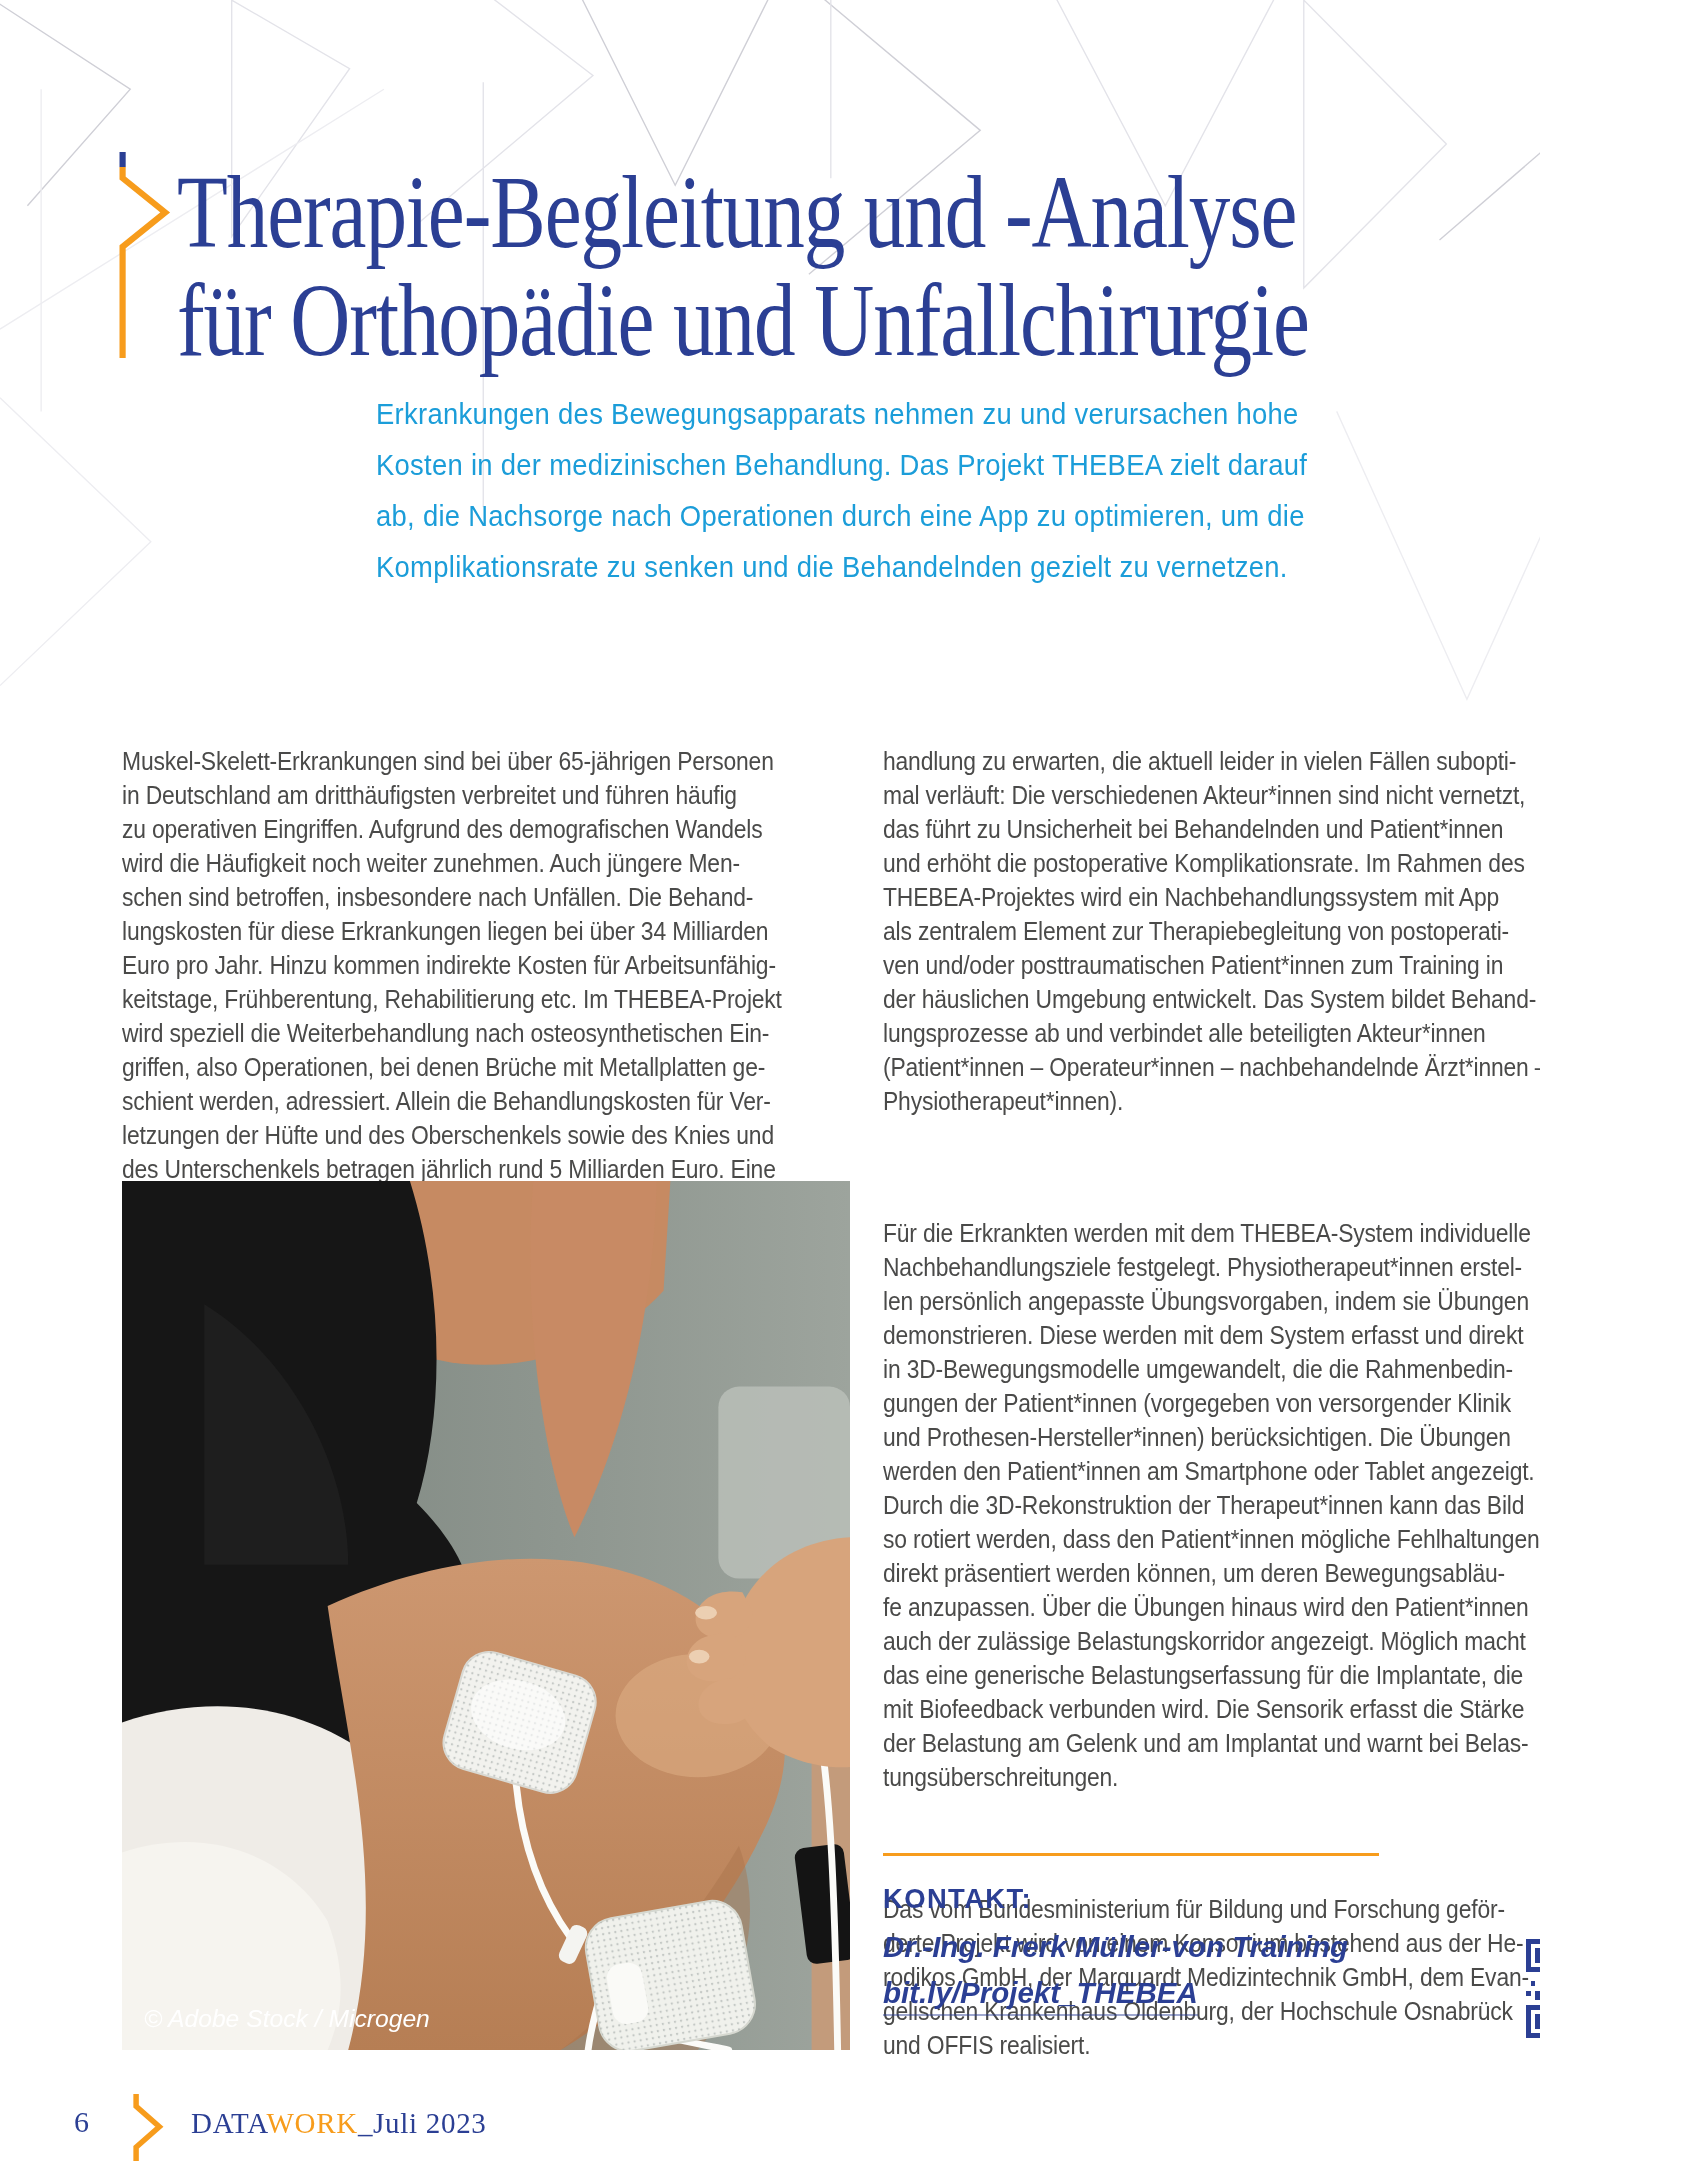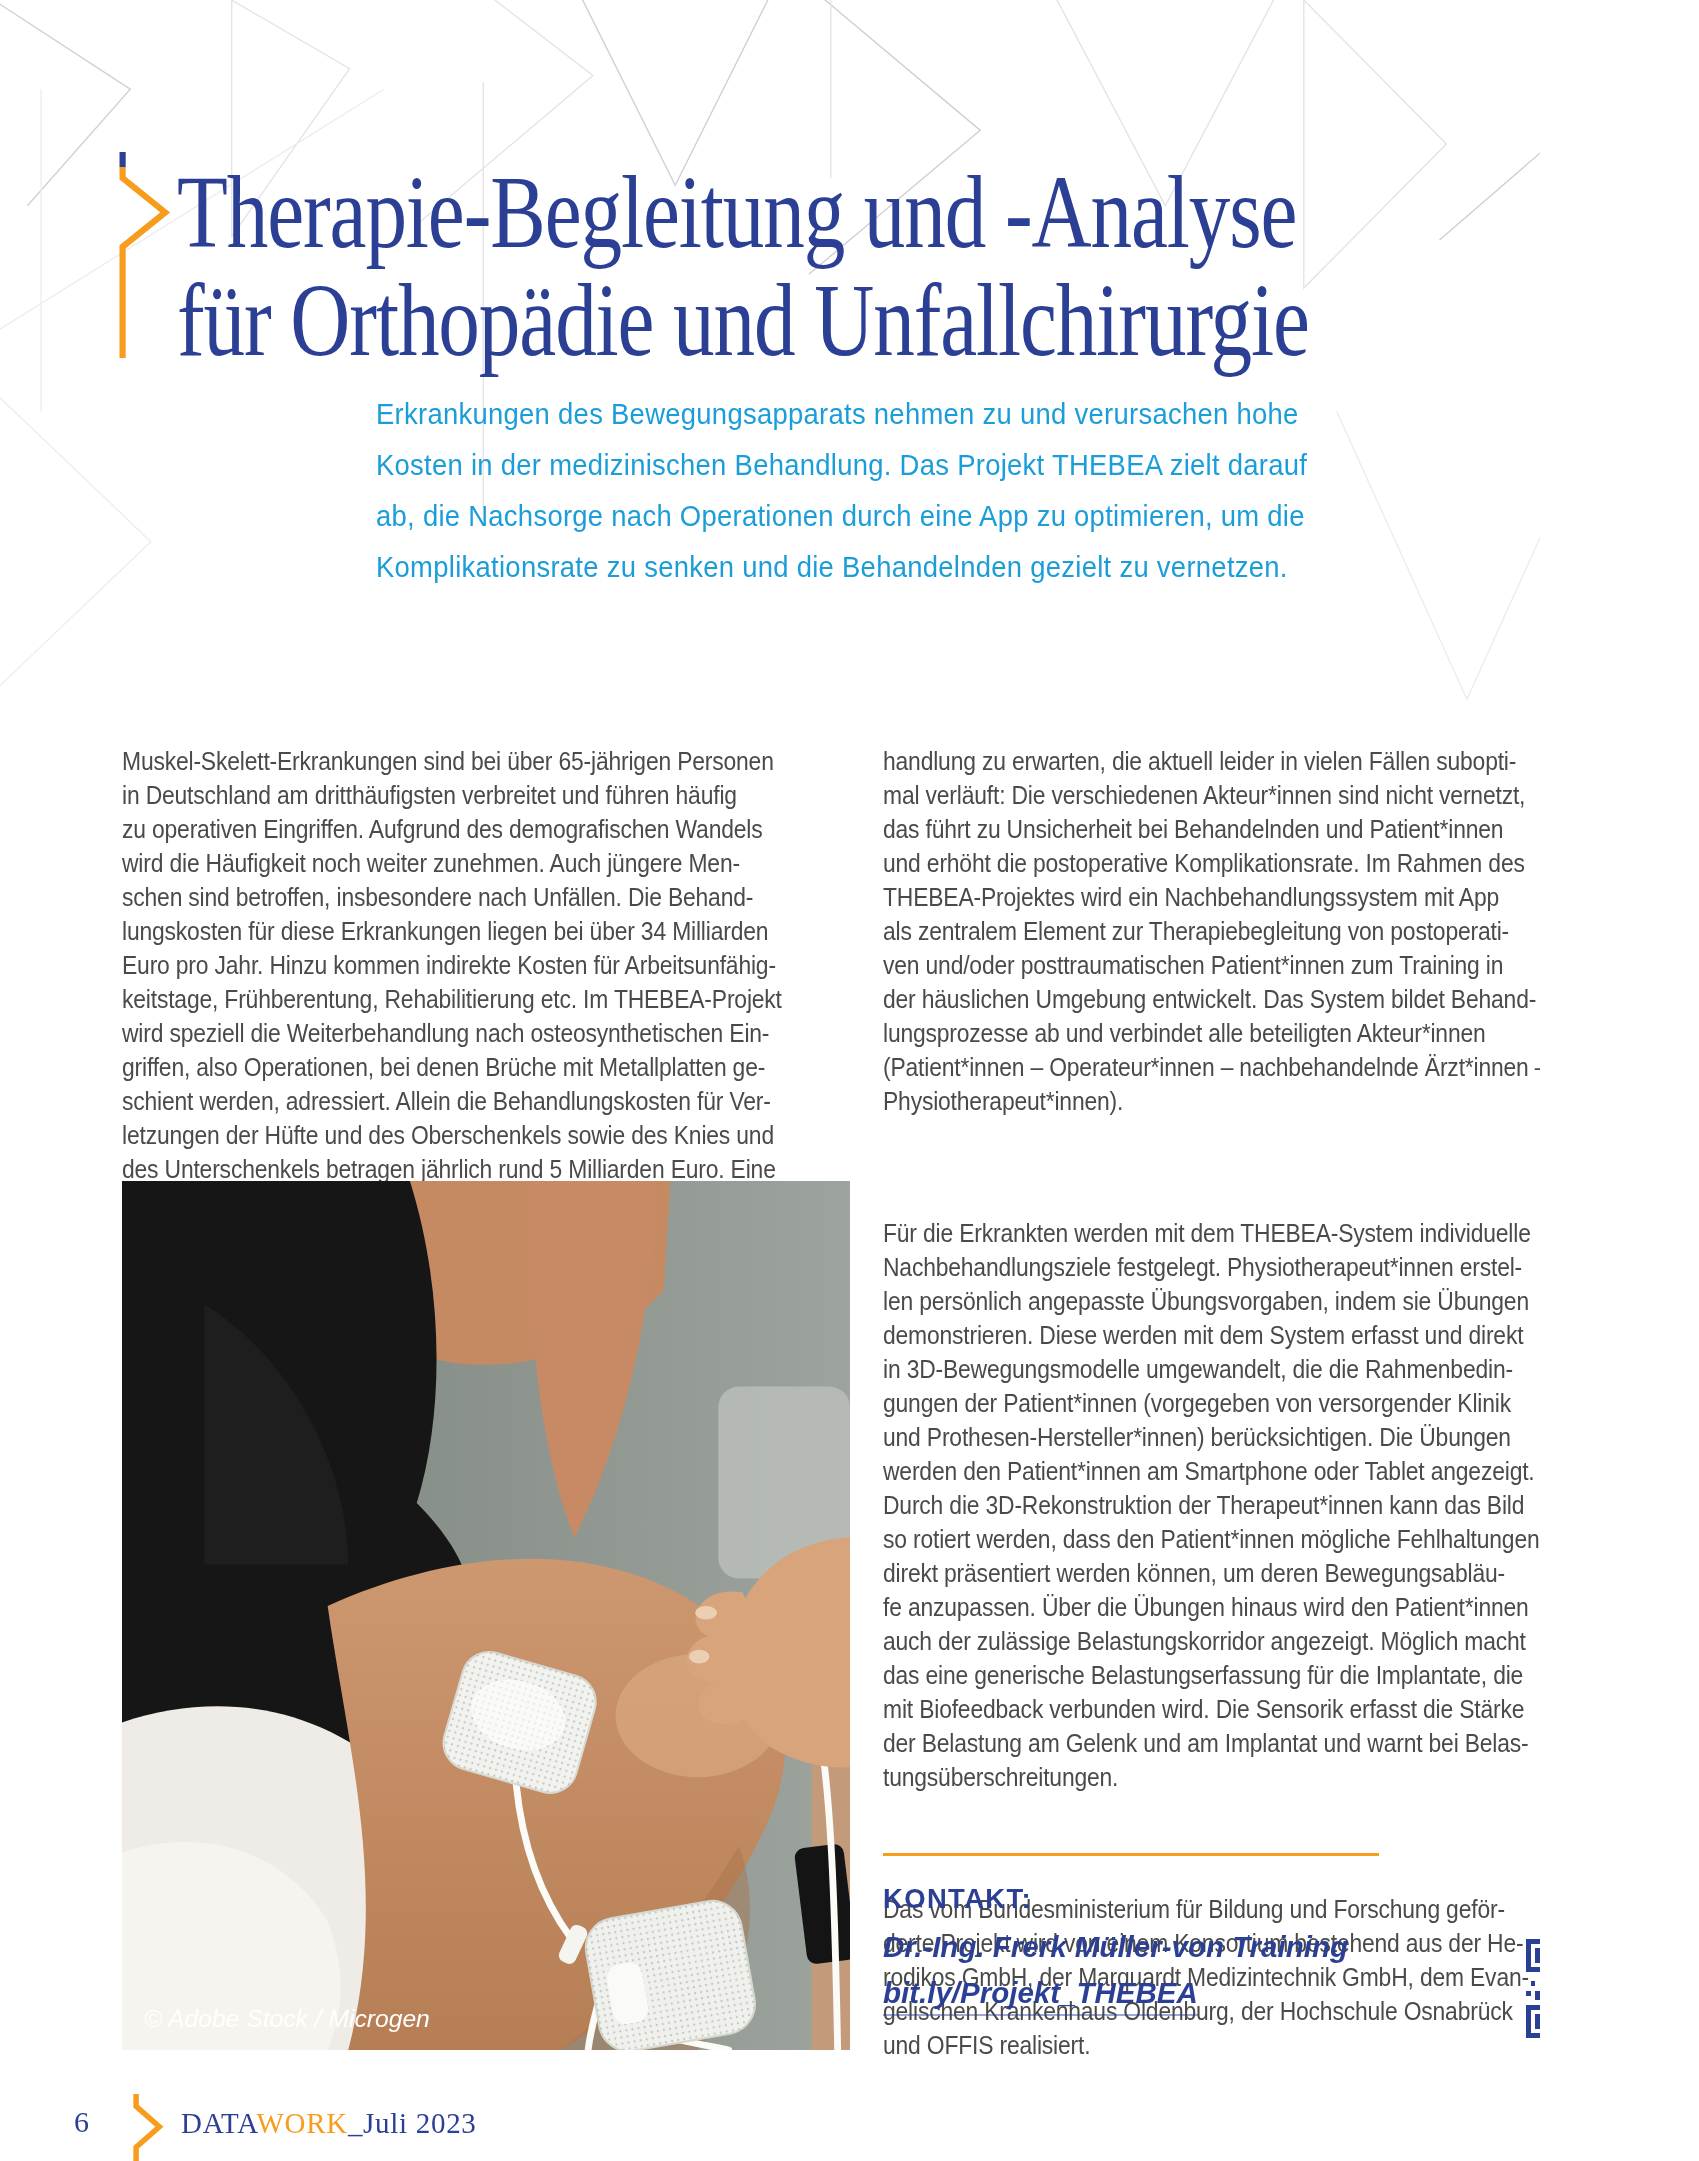--- a/index.html
+++ b/index.html
@@ -43,21 +43,21 @@
   .contact-link{display:inline-block;margin-top:12.3px;color:#2B3F94;font-size:29.5px;
     font-style:italic;font-weight:600;text-decoration:none;
     border-bottom:2.1px solid rgba(43,63,148,0.45);padding-bottom:4.1px;}
 
   .qr{position:absolute;left:1526px;top:1939px;width:99px;height:99px;}
 
   
   .footer-num{position:absolute;left:74px;top:2105px;color:#2B3F94;
     font-family:"Liberation Serif",serif;font-size:30px;}
   .footer-bracket{position:absolute;left:132px;top:2094px;}
-  .footer-brand{position:absolute;left:181px;top:2107px;
+  .footer-brand{position:absolute;left:191px;top:2107px;
     font-family:"Liberation Serif",serif;font-size:29px;letter-spacing:0.7px;}
   .fb-blue{color:#2B3F94;}
   .fb-orange{color:#F79C1C;}
 </style>
 </head>
 <body>
 
 <div class="page">
 
   <svg class="pattern" width="1700" height="1097" viewBox="0 0 2480 1600" fill="none">

